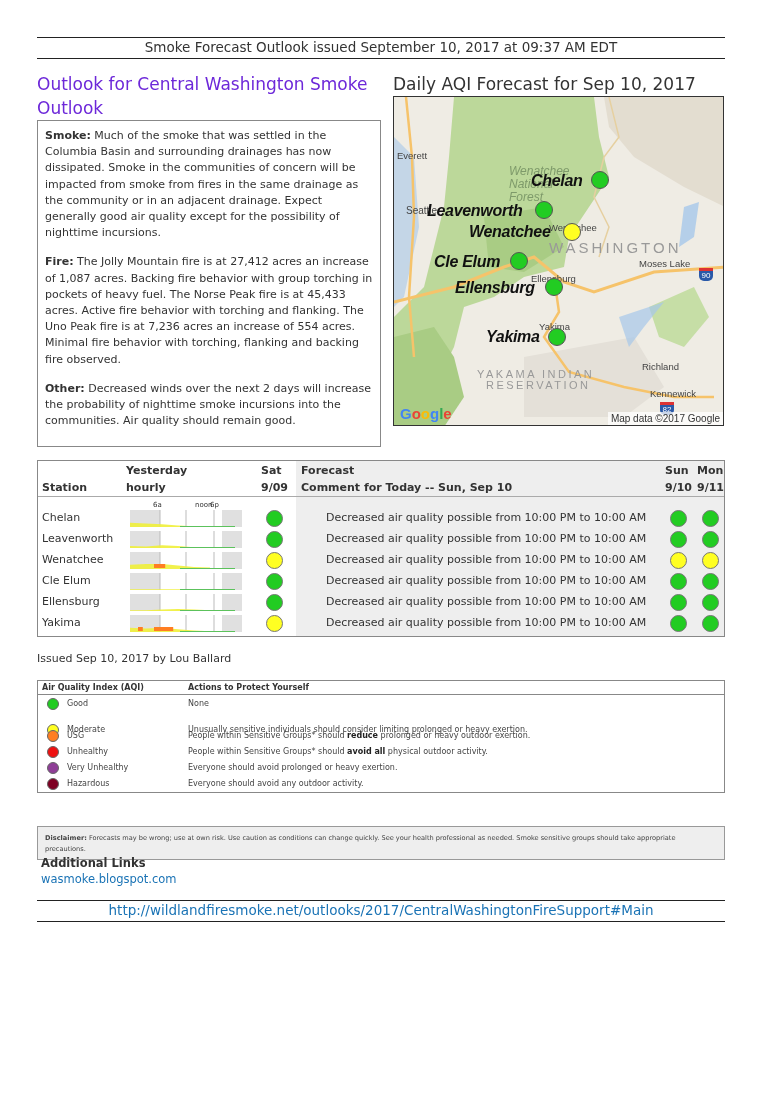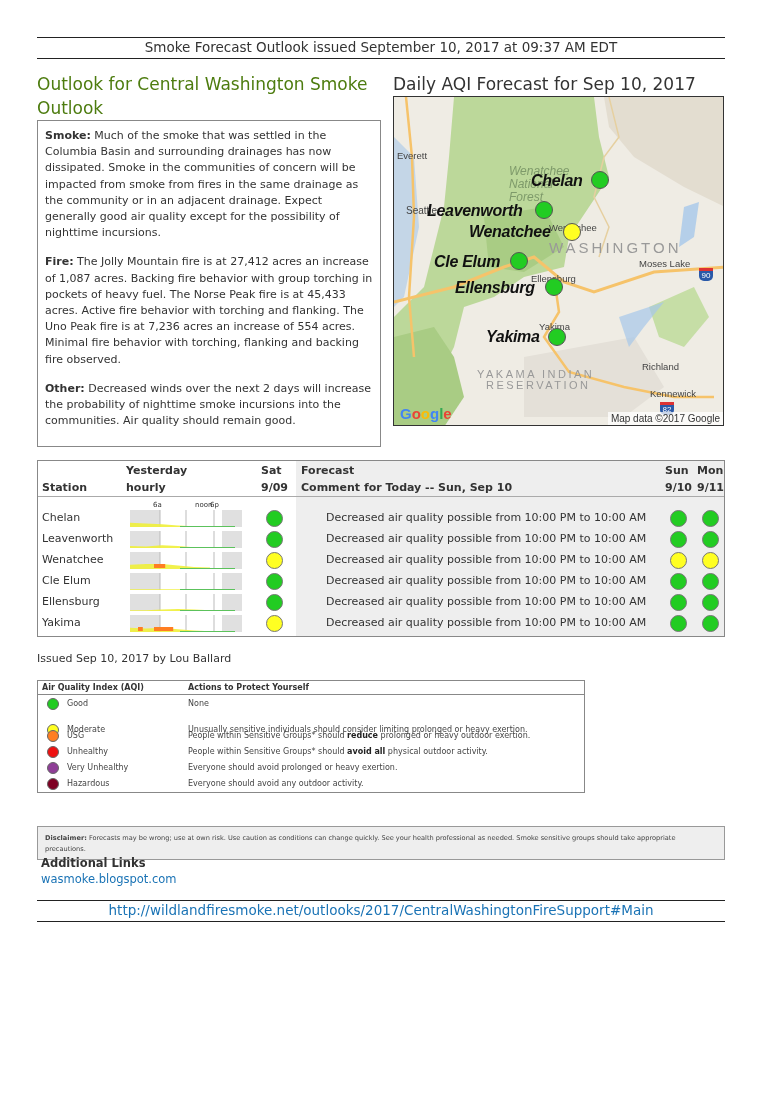--- a/index.html
+++ b/index.html
@@ -1,21 +1,21 @@
 <!DOCTYPE html>
 <html><head>
 <meta charset="utf-8">
 <style>
   * { box-sizing: border-box; margin: 0; padding: 0; }
   html, body { width: 775px; height: 1097px; background: #fff; }
   body { font-family: "DejaVu Sans", sans-serif; color: #333; position: relative; overflow: hidden; }
 
   .hdr { position: absolute; left: 37px; top: 37px; width: 688px; height: 22px; border-top: 1.5px solid #222; border-bottom: 1.5px solid #222; text-align: center; font-size: 13.5px; line-height: 19px; color: #333; }
 
-  .left-title { position: absolute; left: 37px; top: 72px; width: 340px; font-size: 17px; line-height: 24px; color: #4d7c0f; }
+  .left-title { position: absolute; left: 37px; top: 72px; width: 340px; font-size: 17px; line-height: 24px; color: #6d28d9; }
   .right-title { position: absolute; left: 393px; top: 72px; width: 340px; font-size: 17px; line-height: 24px; color: #333; }
 
   .outlook-box { position: absolute; left: 37px; top: 120px; width: 344px; height: 327px; border: 1px solid #888; padding: 7px 6px 6px 7px; font-size: 11px; line-height: 16.2px; color: #333; }
   .outlook-box p { margin-bottom: 13px; }
   .outlook-box b { color: #333; }
 
   .map { position: absolute; left: 393px; top: 96px; width: 331px; height: 330px; border: 1px solid #333; overflow: hidden; background: #efece4; }
   .map svg { position: absolute; left: 0; top: 0; }
   .map .lbl { position: absolute; font-family: "Liberation Sans", sans-serif; font-weight: bold; font-style: italic; color: #111; font-size: 16px; white-space: nowrap; letter-spacing: -0.3px; }
   .map .town { position: absolute; font-family: "Liberation Sans", sans-serif; color: #444; font-size: 9.5px; white-space: nowrap; }
@@ -30,21 +30,21 @@
   .fc-bg { position: absolute; left: 258px; top: 0; width: 428px; height: 175px; background: #eee; }
   .row { position: absolute; left: 0; width: 100%; height: 21px; }
   .row .name { position: absolute; left: 4px; top: 2px; font-size: 11px; color: #333; }
   .row .spark { position: absolute; left: 92px; top: 1px; width: 112px; height: 17px; }
   .row .circ { position: absolute; width: 17px; height: 17px; border-radius: 50%; border: 1px solid #777; }
   .row .comment { position: absolute; left: 264px; top: 2px; font-size: 11px; color: #333; white-space: nowrap; margin-left: 24px; }
   .hours { position: absolute; top: 40px; font-size: 7px; color: #333; }
 
   .issued { position: absolute; left: 37px; top: 652px; font-size: 11px; color: #333; }
 
-  .aqi-table { position: absolute; left: 37px; top: 680px; width: 548px; height: 113px; border: 1px solid #888; }
+  .aqi-table { position: absolute; left: 37px; top: 680px; width: 688px; height: 113px; border: 1px solid #888; }
   .aqi-head { position: absolute; left: 0; top: 0; width: 100%; height: 14px; border-bottom: 1px solid #888; font-size: 8px; font-weight: bold; line-height: 13px; }
   .aqi-row { position: absolute; left: 0; width: 100%; height: 16px; font-size: 8px; line-height: 16px; color: #444; }
   .aqi-row .ad { position: absolute; left: 9px; top: 2px; width: 12px; height: 12px; border-radius: 50%; border: 1px solid #666; }
   .aqi-row .cat { position: absolute; left: 29px; }
   .aqi-row .act { position: absolute; left: 150px; white-space: nowrap; }
 
   .disclaimer { position: absolute; left: 37px; top: 806px; width: 688px; height: 34px; background: #eee; border: 1px solid #999; padding: 6px 7px; font-size: 6.6px; line-height: 10.5px; color: #444; margin-top: 20px; }
 
   .add-links-title { position: absolute; left: 41px; top: 856px; font-size: 11.5px; font-weight: bold; color: #333; }
   .add-link { position: absolute; left: 41px; top: 872px; font-size: 11.5px; color: #1a73b5; text-decoration: none; }

